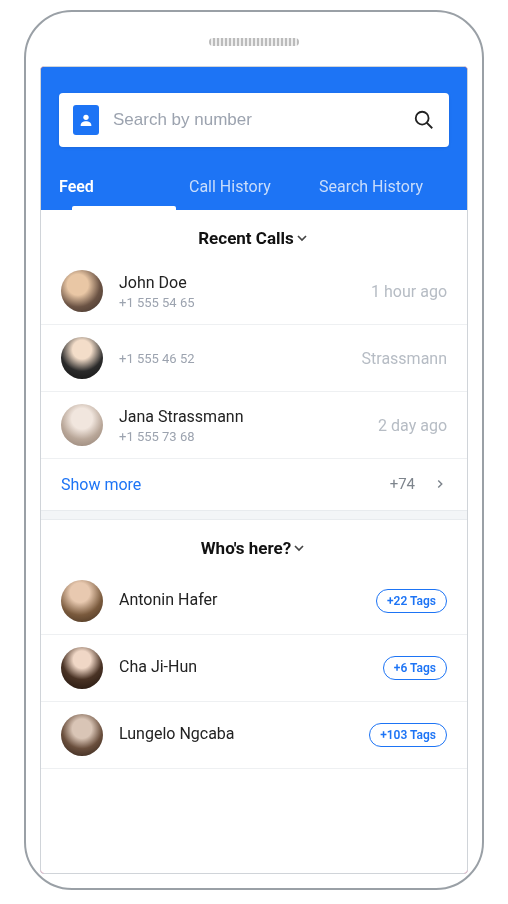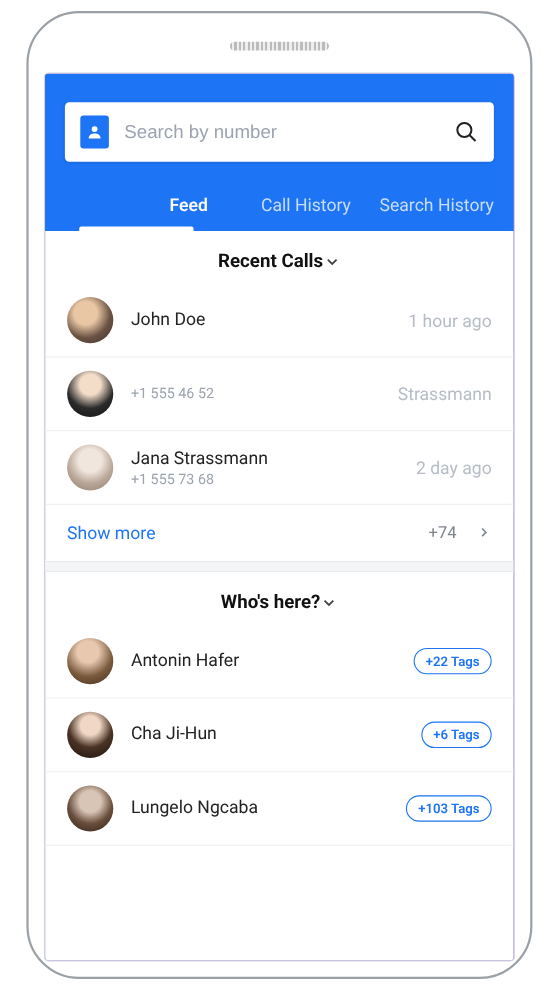--- a/index.html
+++ b/index.html
@@ -33,21 +33,21 @@
   }
   .screen {
     position: absolute;
     top: 54px;
     left: 14px;
     right: 14px;
     bottom: 14px;
     border: 1px solid #d0d4d9;
     border-radius: 4px;
     overflow: hidden;
-    background: #8b5cf6;
+    background: #be185d;
     display: flex;
     flex-direction: column;
   }
   .header-blue {
     background: #1d74f5;
     padding: 26px 18px 0 18px;
   }
   .search-bar {
     background: #ffffff;
     border-radius: 4px;
@@ -81,21 +81,21 @@
     width: 22px;
     height: 22px;
     flex-shrink: 0;
   }
   .tabs {
     display: flex;
     margin-top: 18px;
   }
   .tab {
     flex: 1;
-    text-align: right;
+    text-align: left;
     color: #c9ddfb;
     font-size: 16px;
     padding: 12px 0 14px 0;
     cursor: pointer;
     position: relative;
   }
   .tab.active {
     color: #ffffff;
     font-weight: 600;
   }
@@ -237,20 +237,21 @@
         <div class="section-title">Recent Calls</div>
         <svg class="chev" viewBox="0 0 24 24" fill="none" stroke="#444" stroke-width="2.5">
           <polyline points="6 9 12 15 18 9"></polyline>
         </svg>
       </div>
 
       <div class="list-item">
         <div class="avatar av1"></div>
         <div class="item-main">
           <div class="item-name">John Doe</div>
+          <div class="item-sub">+1 555 54 65</div>
         </div>
         <div class="item-meta">1 hour ago</div>
       </div>
 
       <div class="list-item">
         <div class="avatar av2"></div>
         <div class="item-main">
           <div class="item-sub">+1 555 46 52</div>
         </div>
         <div class="item-meta">Strassmann</div>

